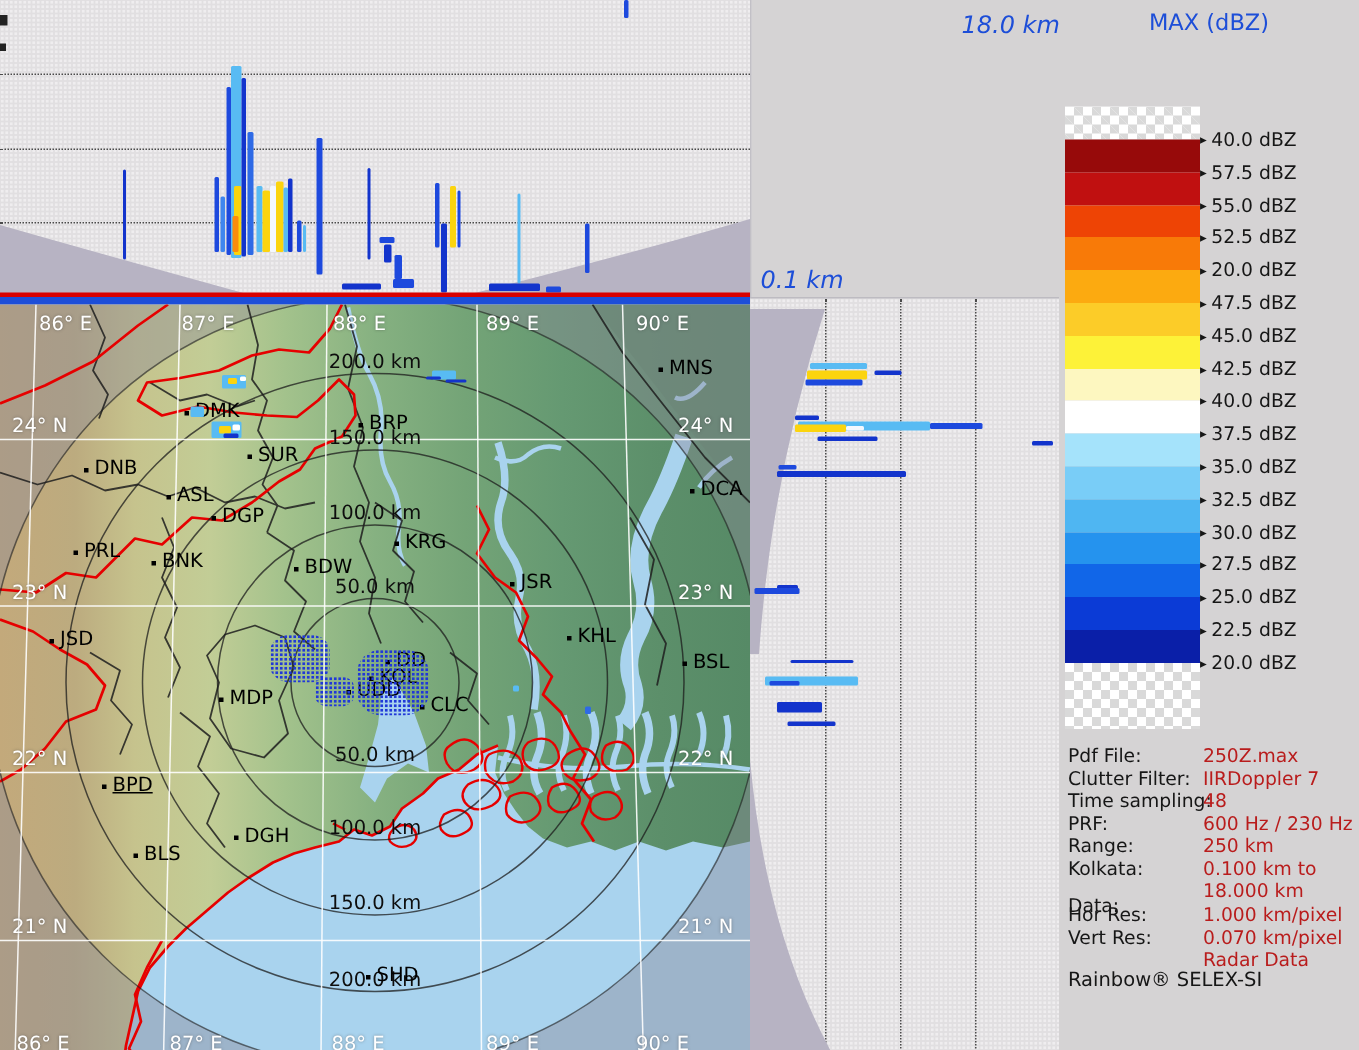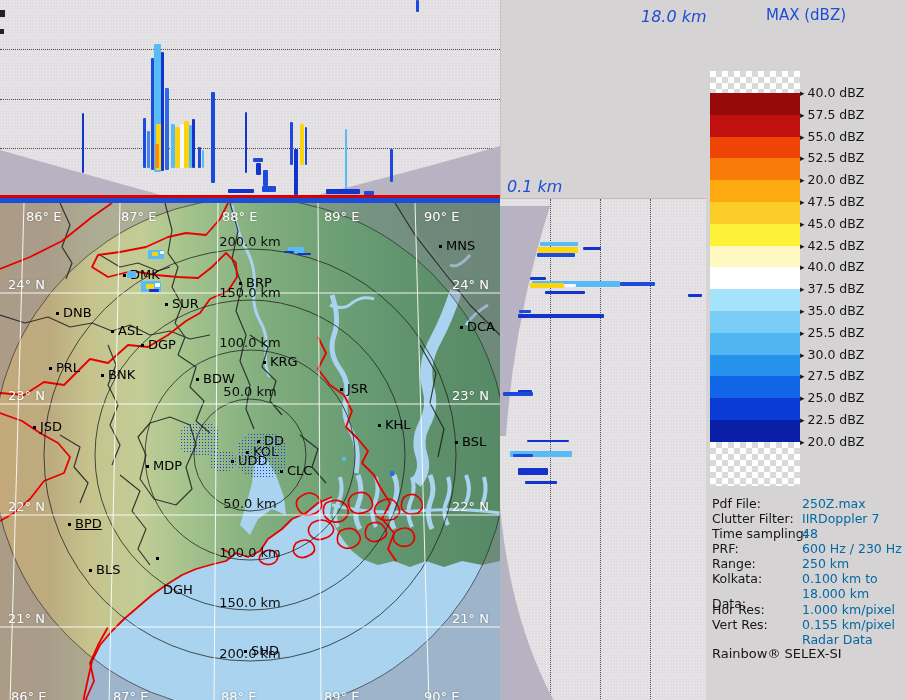--- a/index.html
+++ b/index.html
@@ -28,21 +28,21 @@
   .stlabel{position:absolute;font-size:13px;color:#000;white-space:nowrap;}
   .title-line{position:absolute;width:100%;text-align:center;font-size:15px;color:#1d4ed8;}
   .lg-swatch{position:absolute;left:4px;width:90px;}
   .lg-label{position:absolute;left:94px;font-size:12.5px;color:#161616;white-space:nowrap;}
   .lg-label .arr{font-size:9px;margin-right:3px;position:relative;top:-1px;}
   .checker{background-color:#fff;
     background-image:linear-gradient(45deg,#d9d9d9 25%,transparent 25%,transparent 75%,#d9d9d9 75%),
                      linear-gradient(45deg,#d9d9d9 25%,transparent 25%,transparent 75%,#d9d9d9 75%);
     background-size:12px 12px;background-position:0 0,6px 6px;}
   .meta-label{position:absolute;left:6px;font-size:12.5px;color:#161616;white-space:nowrap;}
-  .meta-value{position:absolute;left:96px;font-size:12.5px;color:#0369a1;white-space:nowrap;}
+  .meta-value{position:absolute;left:96px;font-size:12.5px;color:#b91c1c;white-space:nowrap;}
   .footer{position:absolute;left:6px;font-size:13px;color:#161616;white-space:nowrap;}
   .wedge-svg{position:absolute;left:0;top:0;pointer-events:none;}
 </style>
 </head>
 <body>
 
 <div id="root">
 
   <div id="top-panel" class="panel">
     <div class="hgrid" style="top:49px"></div>
@@ -285,21 +285,21 @@
         <div class="stlabel" style="left: 467px; top: 116px;">DCA</div>
         <div class="stdot" style="left: 455px; top: 238px;"></div>
         <div class="stlabel" style="left: 462px; top: 231px;">BSL</div>
         <div class="stdot" style="left: 33px; top: 223px;"></div>
         <div class="stlabel" style="left: 40px; top: 216px;">JSD</div>
         <div class="stdot" style="left: 146px; top: 262px;"></div>
         <div class="stlabel" style="left: 153px; top: 255px;">MDP</div>
         <div class="stdot" style="left: 68px; top: 320px;"></div>
         <div class="stlabel" style="left: 75px; top: 313px; text-decoration: underline;">BPD</div>
         <div class="stdot" style="left: 156px; top: 354px;"></div>
-        <div class="stlabel" style="left: 163px; top: 347px; margin-top: 32px;">DGH</div>
+        <div class="stlabel" style="left: 163px; top: 347px;">DGH</div>
         <div class="stdot" style="left: 89px; top: 366px;"></div>
         <div class="stlabel" style="left: 96px; top: 359px;">BLS</div>
         <div class="stdot" style="left: 244px; top: 447px;"></div>
         <div class="stlabel" style="left: 251px; top: 440px;">SHD</div>
         <div class="stdot" style="left: 257px; top: 237px;"></div>
         <div class="stlabel" style="left: 264px; top: 230px;">DD</div>
         <div class="stdot" style="left: 246px; top: 248px;"></div>
         <div class="stlabel" style="left: 253px; top: 241px;">KOL</div>
         <div class="stdot" style="left: 231px; top: 257px;"></div>
         <div class="stlabel" style="left: 238px; top: 250px;">UDD</div>
@@ -349,21 +349,21 @@
         <div class="lg-label" style="top: 106.8px;"><span class="arr">▸</span><span>57.5 dBZ</span></div>
         <div class="lg-label" style="top: 128.6px;"><span class="arr">▸</span><span>55.0 dBZ</span></div>
         <div class="lg-label" style="top: 150.4px;"><span class="arr">▸</span><span>52.5 dBZ</span></div>
         <div class="lg-label" style="top: 172.2px;"><span class="arr">▸</span><span>20.0 dBZ</span></div>
         <div class="lg-label" style="top: 194px;"><span class="arr">▸</span><span>47.5 dBZ</span></div>
         <div class="lg-label" style="top: 215.8px;"><span class="arr">▸</span><span>45.0 dBZ</span></div>
         <div class="lg-label" style="top: 237.6px;"><span class="arr">▸</span><span>42.5 dBZ</span></div>
         <div class="lg-label" style="top: 259.4px;"><span class="arr">▸</span><span>40.0 dBZ</span></div>
         <div class="lg-label" style="top: 281.2px;"><span class="arr">▸</span><span>37.5 dBZ</span></div>
         <div class="lg-label" style="top: 303px;"><span class="arr">▸</span><span>35.0 dBZ</span></div>
-        <div class="lg-label" style="top: 324.8px;"><span class="arr">▸</span><span>25.5 dBZ</span></div>
+        <div class="lg-label" style="top: 324.8px;"><span class="arr">▸</span><span>32.5 dBZ</span></div>
         <div class="lg-label" style="top: 346.6px;"><span class="arr">▸</span><span>30.0 dBZ</span></div>
         <div class="lg-label" style="top: 368.4px;"><span class="arr">▸</span><span>27.5 dBZ</span></div>
         <div class="lg-label" style="top: 390.2px;"><span class="arr">▸</span><span>25.0 dBZ</span></div>
         <div class="lg-label" style="top: 412px;"><span class="arr">▸</span><span>22.5 dBZ</span></div>
         <div class="lg-label" style="top: 433.8px;"><span class="arr">▸</span><span>20.0 dBZ</span></div>
       </div>
     <div id="legend-meta">
         <div class="meta-label" style="top: 496px;">Pdf File:</div>
         <div class="meta-value" style="top: 496px;">250Z.max</div>
         <div class="meta-label" style="top: 511px;">Clutter Filter:</div>
@@ -373,20 +373,20 @@
         <div class="meta-label" style="top: 541px;">PRF:</div>
         <div class="meta-value" style="top: 541px;">600 Hz / 230 Hz</div>
         <div class="meta-label" style="top: 556px;">Range:</div>
         <div class="meta-value" style="top: 556px;">250 km</div>
         <div class="meta-label" style="top: 571px;">Kolkata:</div>
         <div class="meta-value" style="top: 571px;">0.100 km to</div>
         <div class="meta-value" style="top: 586px;">18.000 km</div>
         <div class="meta-label" style="top: 602px;">Hor Res:</div>
         <div class="meta-value" style="top: 602px;">1.000 km/pixel</div>
         <div class="meta-label" style="top: 617px;">Vert Res:</div>
-        <div class="meta-value" style="top: 617px;">0.155 km/pixel</div>
+        <div class="meta-value" style="top: 617px;">0.070 km/pixel</div>
         <div class="meta-label" style="top: 596px;">Data:</div>
         <div class="meta-value" style="top: 632px;">Radar Data</div>
       </div>
     <div class="footer" style="top:646px">Rainbow® SELEX-SI</div>
   </div>
 
 </div>
 
 </body></html>

